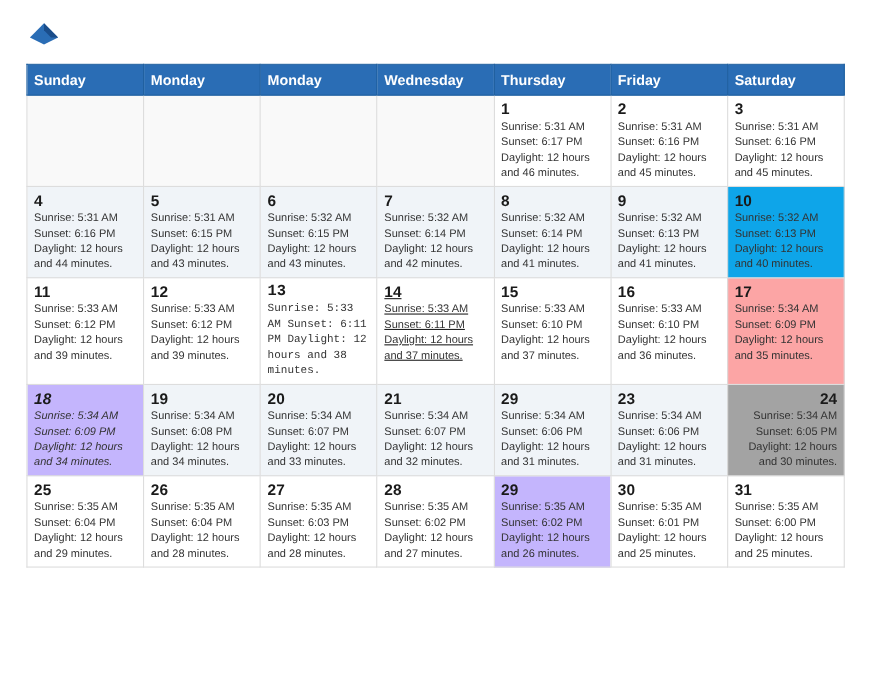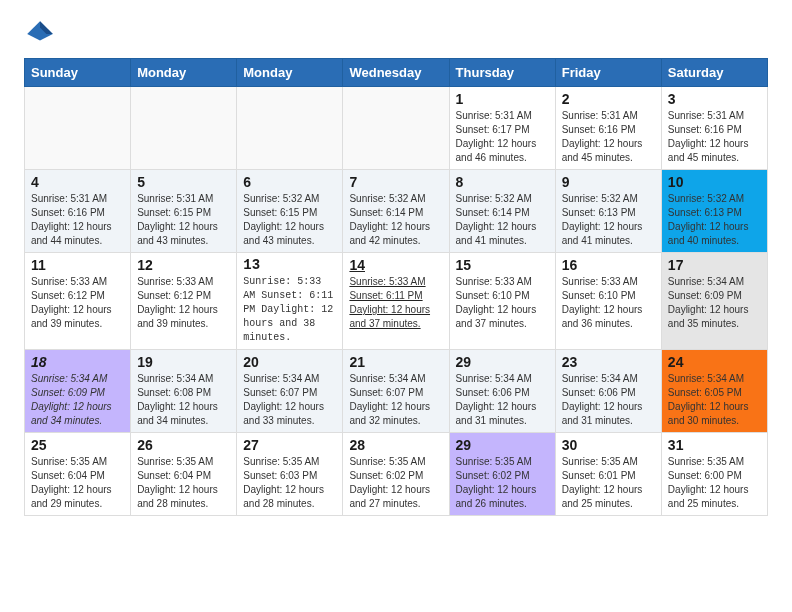--- a/index.html
+++ b/index.html
@@ -247,21 +247,21 @@
 Daylight: 12 hours
 and 37 minutes.</div>
           </td>
           <td style="background: rgb(255, 255, 255);">
             <span class="day-num">16</span>
             <div class="day-detail">Sunrise: 5:33 AM
 Sunset: 6:10 PM
 Daylight: 12 hours
 and 36 minutes.</div>
           </td>
-          <td style="background: #e5e5e5;">
+          <td style="background: #fca5a5;">
             <span class="day-num">17</span>
             <div class="day-detail">Sunrise: 5:34 AM
 Sunset: 6:09 PM
 Daylight: 12 hours
 and 35 minutes.</div>
           </td>
         </tr>
         <tr class="week-row">
           <td style="background: #c4b5fd; font-style: italic;">
             <span class="day-num">18</span>
@@ -298,21 +298,21 @@
 Daylight: 12 hours
 and 31 minutes.</div>
           </td>
           <td style="background: rgb(240, 244, 248);">
             <span class="day-num">23</span>
             <div class="day-detail">Sunrise: 5:34 AM
 Sunset: 6:06 PM
 Daylight: 12 hours
 and 31 minutes.</div>
           </td>
-          <td style="background: #f97316;">
+          <td style="background: #a3a3a3; text-align: right;">
             <span class="day-num">24</span>
             <div class="day-detail">Sunrise: 5:34 AM
 Sunset: 6:05 PM
 Daylight: 12 hours
 and 30 minutes.</div>
           </td>
         </tr>
         <tr class="week-row">
           <td style="background: rgb(255, 255, 255);">
             <span class="day-num">25</span>

